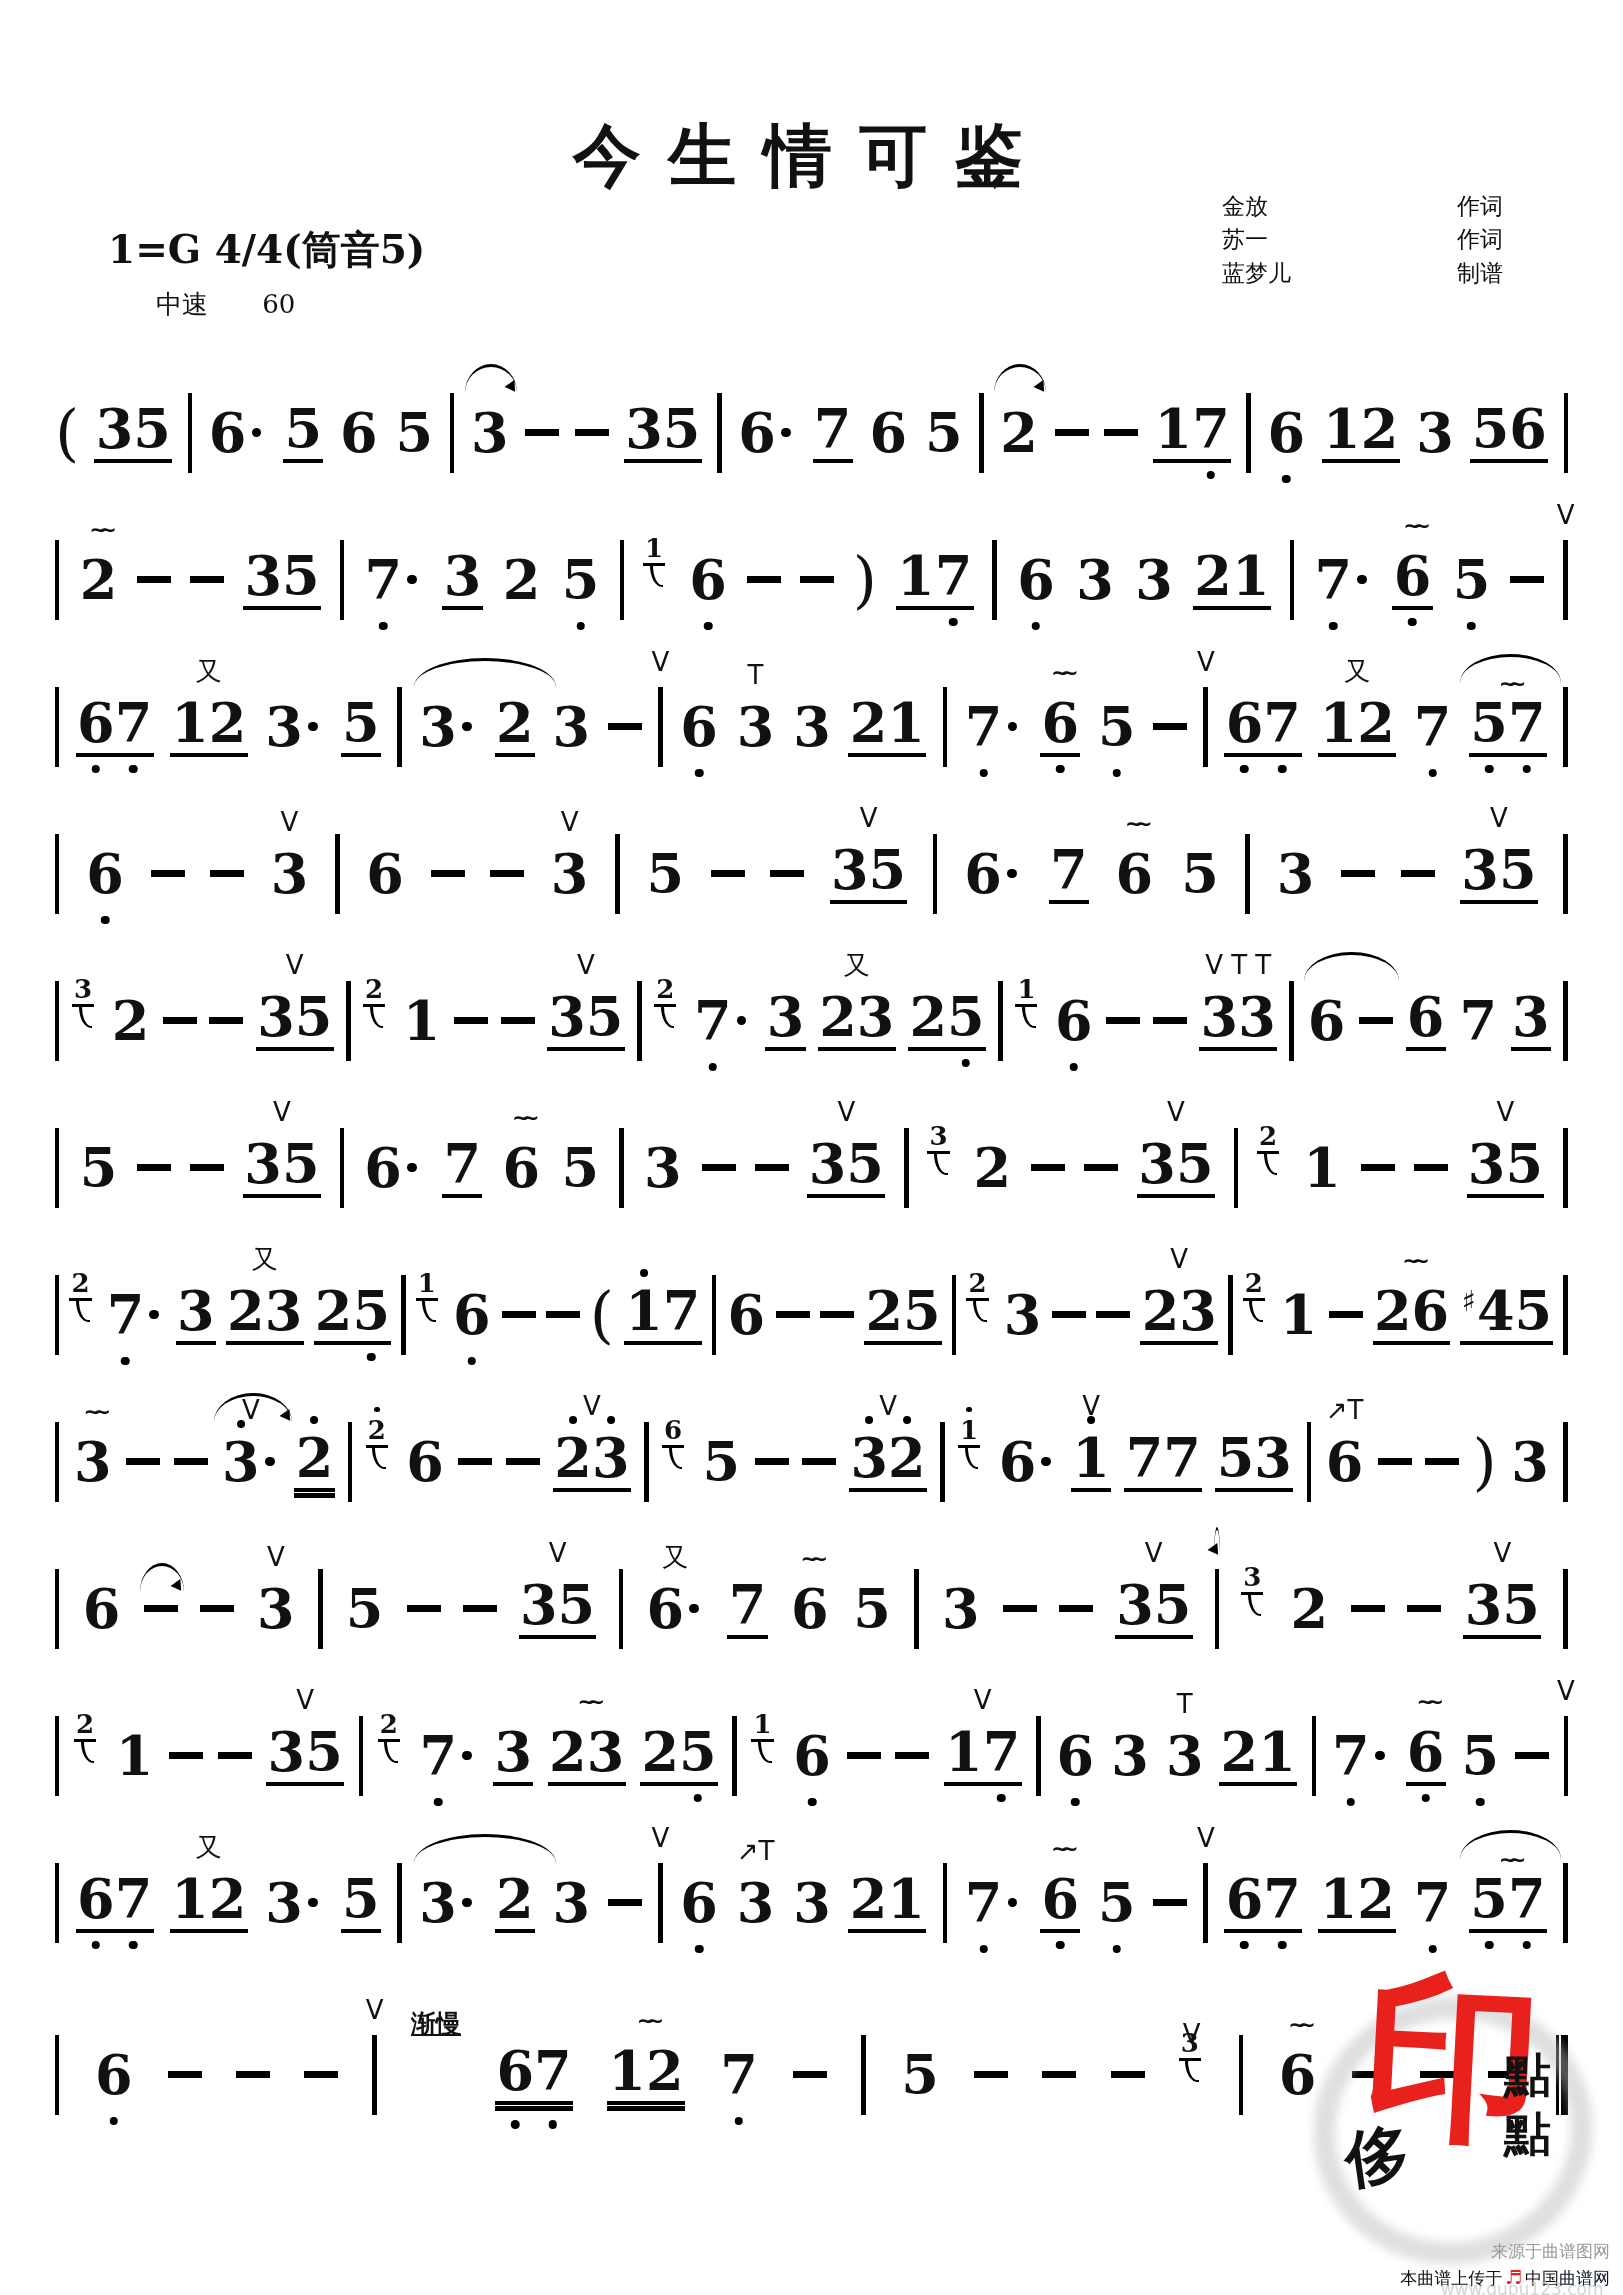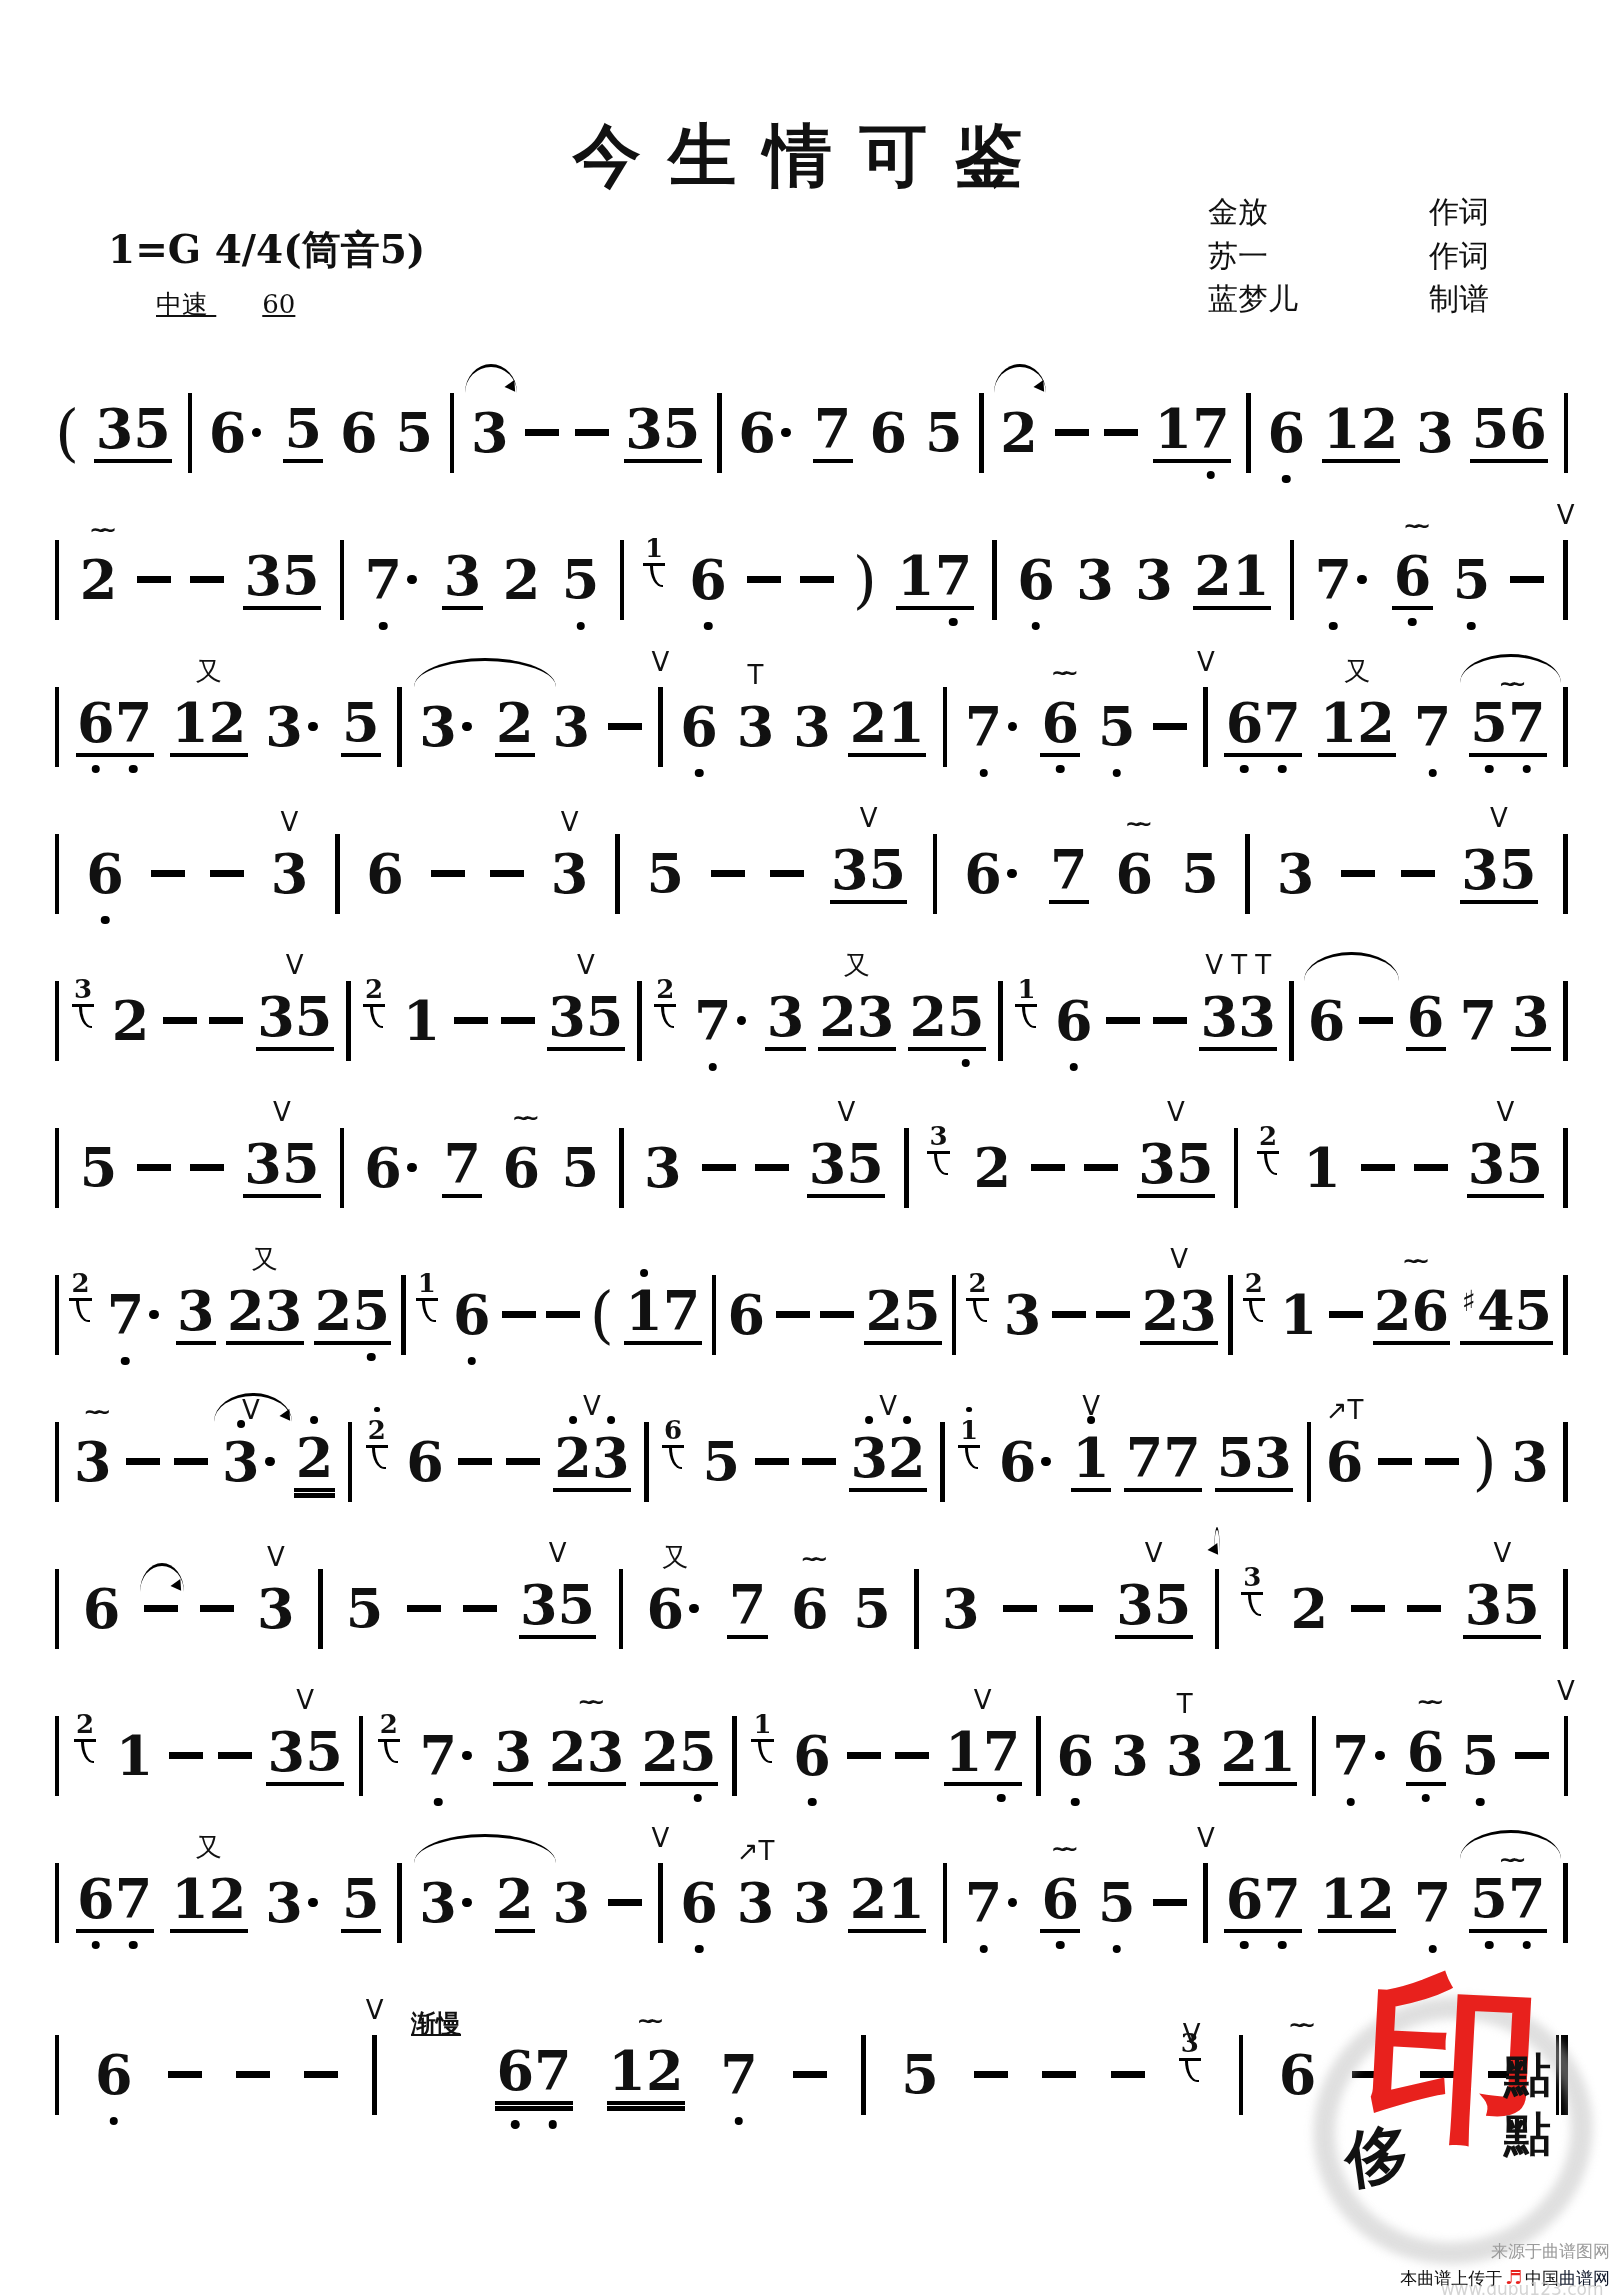--- a/index.html
+++ b/index.html
@@ -1,24 +1,24 @@
 <!DOCTYPE html>
 <html style="font-size:10.5px"><head>
 <meta charset="utf-8">
 <style>
   html,body{margin:0;padding:0;}
   body{width:1623px;height:2295px;position:relative;background:#fff;overflow:hidden;
        font-family:"DejaVu Serif","Liberation Serif",serif;color:#111;}
   .title{position:absolute;top:111px;left:0;right:0;text-align:center;
          font-family:"DejaVu Sans","Liberation Sans",sans-serif;
          font-weight:900;font-size:68px;letter-spacing:27.5px;white-space:nowrap;}
-  .credits{position:absolute;top:190px;right:134px;width:281px;font-size:30px;}
+  .credits{position:absolute;top:190px;right:120px;width:281px;font-size:23px;}
   .credit-row{display:flex;justify-content:space-between;line-height:1.45;}
   .keyline{position:absolute;top:223px;left:108px;font-size:39px;font-weight:700;}
-  .tempo{position:absolute;top:287px;left:156px;font-size:26px;text-decoration:underline;}
+  .tempo{position:absolute;top:287px;left:156px;font-size:26px;}
   .tempo .bpm{margin-left:46px;}
 
   .score{position:absolute;top:359px;left:47px;right:47px;}
   .line{position:relative;height:147px;display:flex;align-items:center;
         justify-content:space-between;padding:0 7.9px;}
   .line:last-child{margin-top:25px;}
 
   .tok{position:relative;display:flex;align-items:center;}
   .grp{display:flex;align-items:baseline;padding:0 1.3px;}
   .grp.u{border-bottom:4.6px solid #000;padding-bottom:3.3px;}

